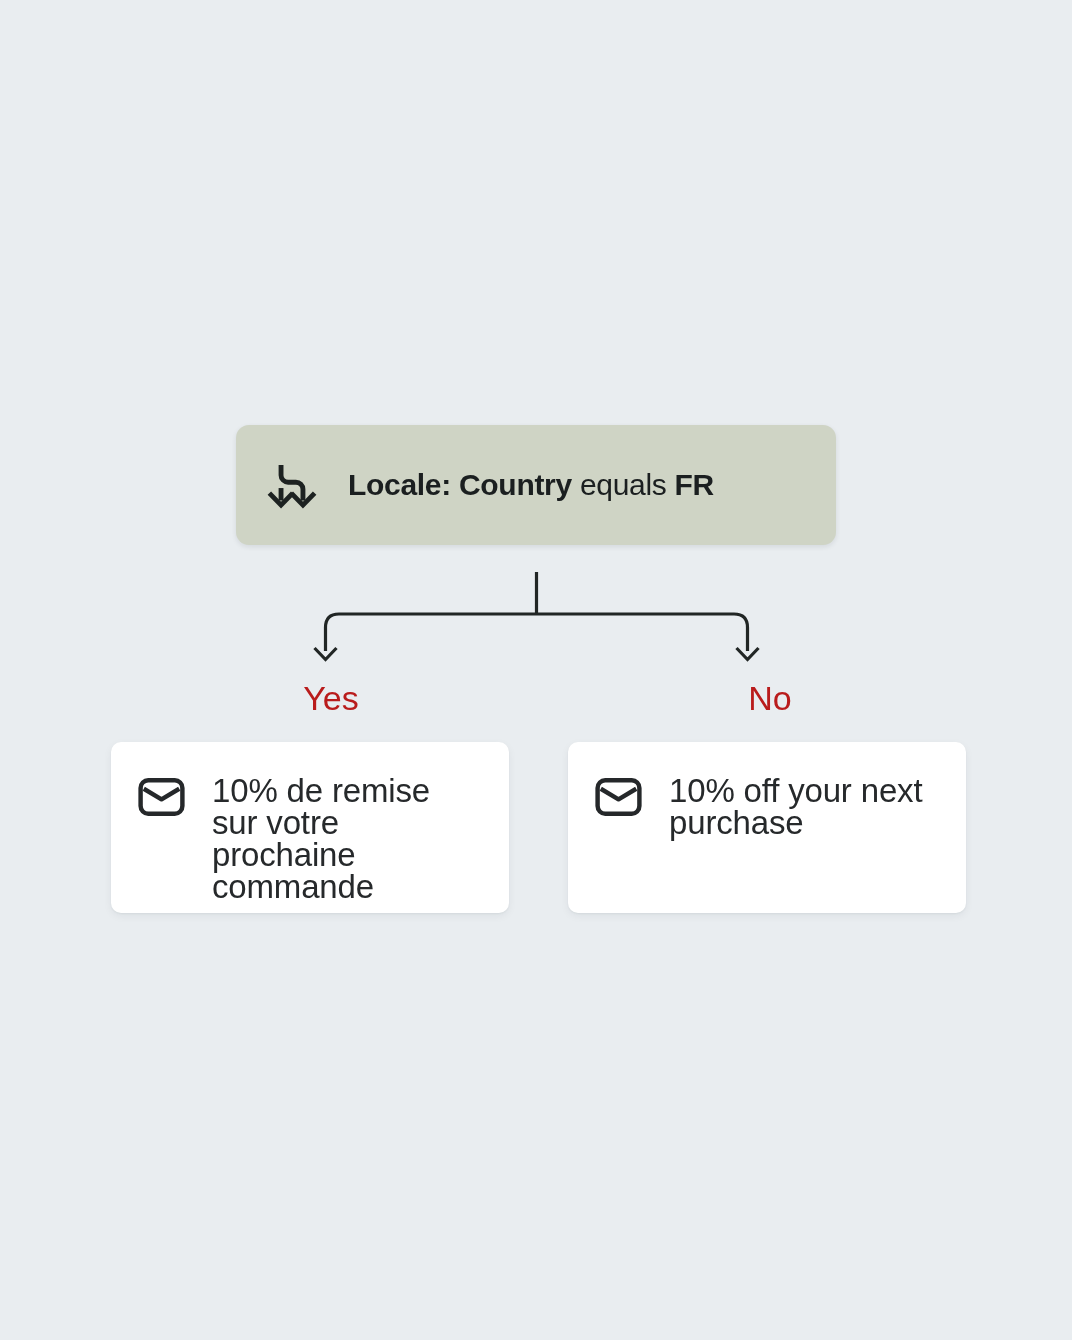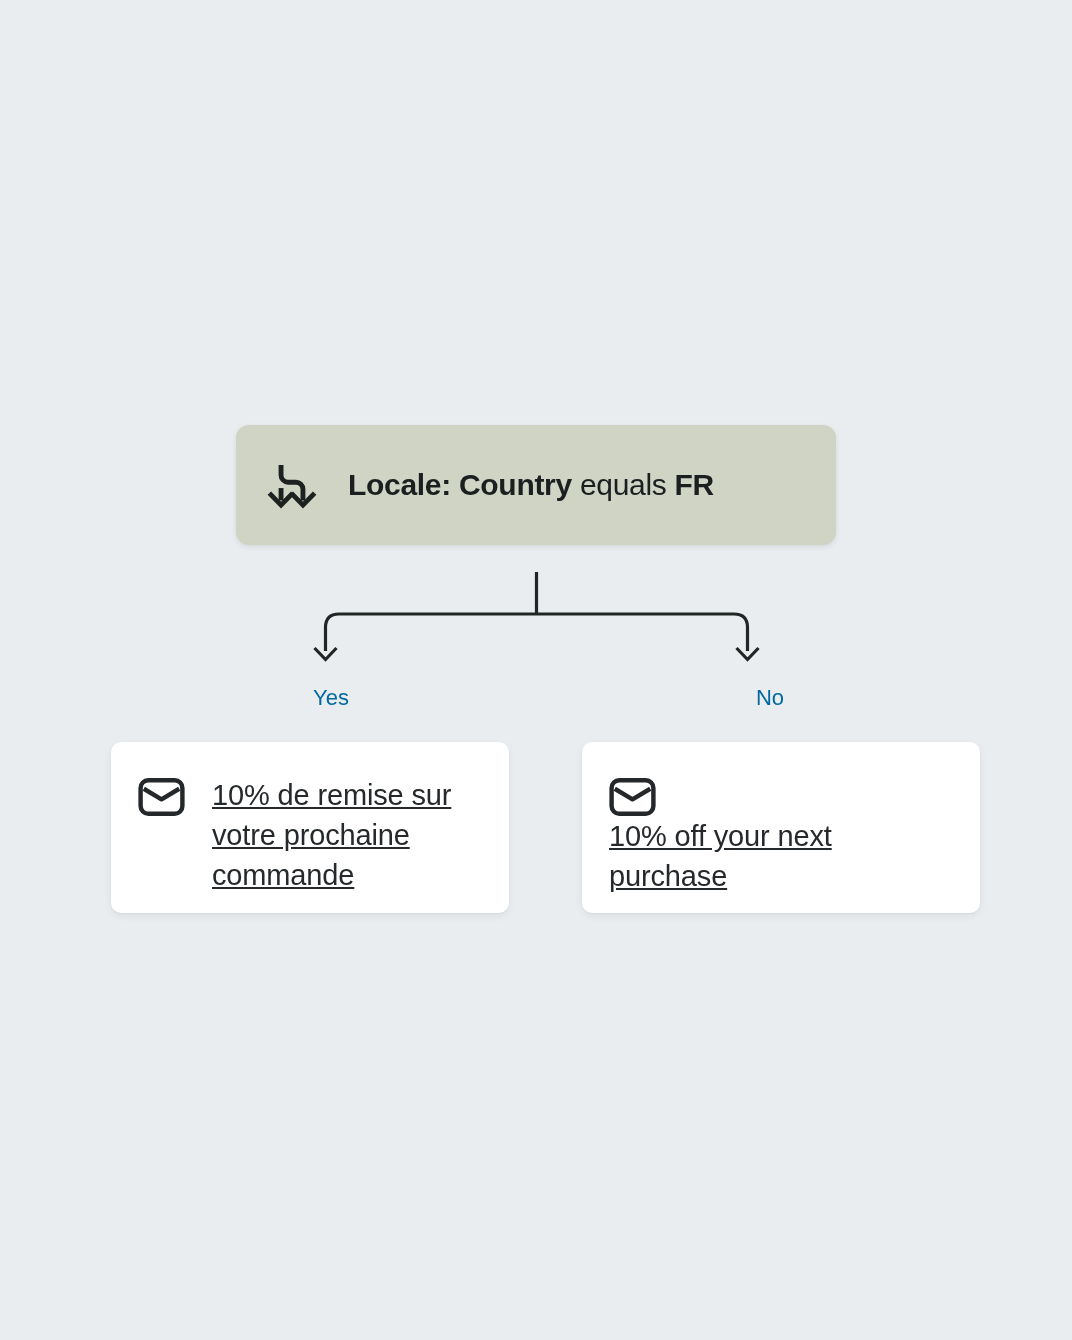--- a/index.html
+++ b/index.html
@@ -44,54 +44,53 @@
     color: #1b1f20;
     white-space: nowrap;
   }
   .condition-label b { font-weight: 700; }
 
   
   .branch-label {
     position: absolute;
     top: 680px;
     transform: translateX(-50%);
-    font-size: 22px;
+    font-size: 34px;
     line-height: 36px;
-    color: #0369a1;
+    color: #b91c1c;
   }
   .branch-label.yes { left: 331px; }
   .branch-label.no  { left: 770px; }
 
   
   .card {
     position: absolute;
     top: 742px;
     width: 398px; height: 171px;
     background: #ffffff;
     border-radius: 10px;
     box-shadow: 0 1px 2px rgba(25,35,45,0.05), 0 3px 8px rgba(25,35,45,0.06);
     display: flex;
     align-items: flex-start;
     padding: 33px 26px 0 27px;
     box-sizing: border-box;
   }
   .card.left  { left: 111px; }
-  .card.right { left: 582px; flex-direction: column; }
+  .card.right { left: 568px; }
   .card .email-icon {
     display: inline-flex;
     flex: 0 0 auto;
     margin: 3px 27px 0 0;
   }
   .card-text {
-    font-size: 29px;
-    line-height: 40px;
+    font-size: 33px;
+    line-height: 32px;
     letter-spacing: -0.005em;
     color: #26292b;
     max-width: 272px;
-    text-decoration: underline;
   }
 </style>
 </head>
 <body>
 
 <div class="canvas">
 
   <svg class="connector" viewBox="0 0 1072 1340" fill="none" stroke="#212625" stroke-width="3.2">
     <path d="M536.5 572 V613"></path>
     <path d="M325.5 651 V627.5 Q325.5 614 339 614 H734 Q747.5 614 747.5 627.5 V651"></path>

